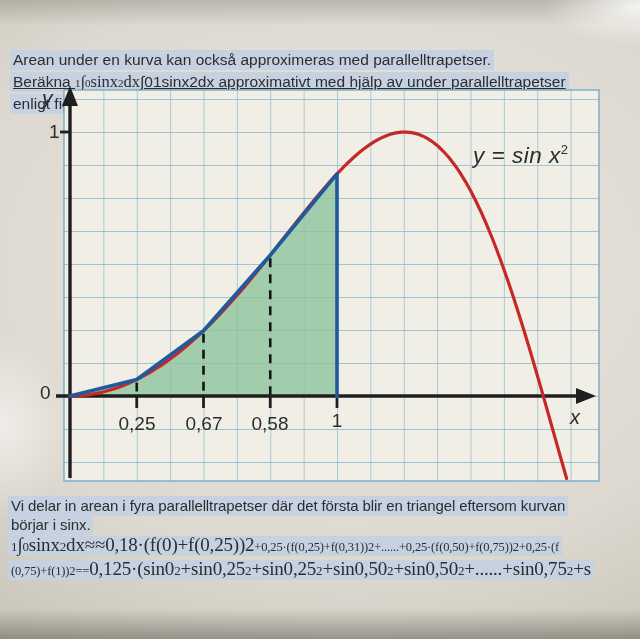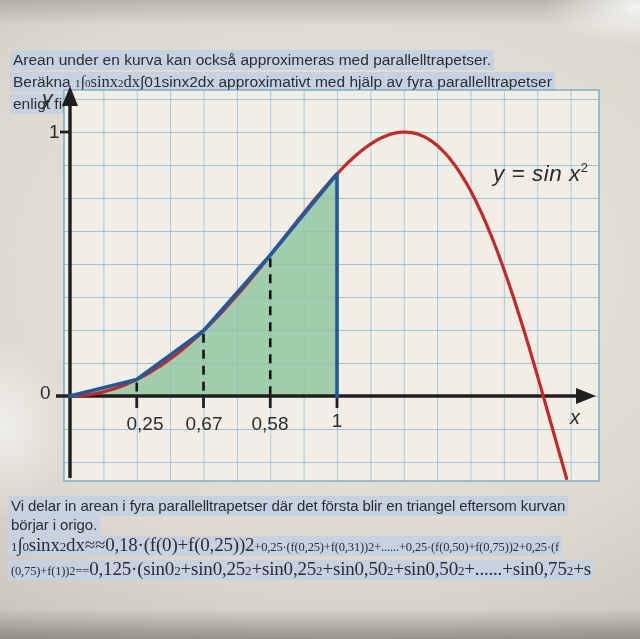--- a/index.html
+++ b/index.html
@@ -12,21 +12,21 @@
       linear-gradient(0deg, rgba(70,64,56,.42), rgba(70,64,56,0) 30px),
       linear-gradient(180deg, rgba(95,90,80,.28), rgba(95,90,80,0) 26px),
       radial-gradient(115% 85% at 55% 42%, #eae7e0 0%, #ddd9d0 55%, #bcb7ab 100%);
   }
   .hl{background:#c6d2e2;padding:1px 3px 2px 3px;-webkit-box-decoration-break:clone;box-decoration-break:clone;}
   .top-text{position:absolute;left:10px;top:6px;width:628px;font-size:15.5px;line-height:1.30;margin-top:44px;}
   .top-text .line{margin-bottom:1px;white-space:nowrap;}
   .sol-text{position:absolute;left:8px;top:497px;width:632px;font-size:15px;line-height:1.18;letter-spacing:-0.1px;}
   .sol-text .line{margin-bottom:1px;white-space:nowrap;}
   
-  .r-sans{font-family:"Liberation Sans",sans-serif;}
+  .r-sans{font-family:"Liberation Sans",sans-serif;text-decoration:underline;}
   .r-m  {font-family:"Liberation Serif",serif;font-size:16.5px;}
   .r-ms {font-family:"Liberation Serif",serif;font-size:11px;}
   .r-sm {font-family:"Liberation Serif",serif;font-size:12.5px;letter-spacing:-0.15px;}
   .r-lg {font-family:"Liberation Serif",serif;font-size:19px;letter-spacing:-0.2px;}
   .r-lgs{font-family:"Liberation Serif",serif;font-size:13px;}
   .r-sl {font-family:"Liberation Sans",sans-serif;font-size:19px;}
   .r-ul {text-decoration:underline;text-decoration-thickness:1.5px;text-underline-offset:3px;}
   .r-wavy{text-decoration:underline wavy #cc4444;text-decoration-thickness:1px;text-underline-offset:2px;}
   
   .graph{position:absolute;left:30px;top:84px;width:596px;height:410px;}
@@ -37,21 +37,21 @@
   .curve-label{font-size:22.5px;font-style:italic;letter-spacing:0.5px;}
   .curve-label sup{font-size:13px;font-style:normal;}
 </style>
 </head>
 <body>
 
 <div class="photo">
 
   <div class="top-text">
     <div class="line"><span class="hl">Arean under en kurva kan också approximeras med parallelltrapetser.</span></div>
-    <div class="line"><span class="hl"><span class="r-sans">Beräkna </span><span class="r-ms">1</span><span class="r-m">∫</span><span class="r-ms">0</span><span class="r-m">sinx</span><span class="r-ms">2</span><span class="r-m">dx</span><span class="r-sans">∫01sinx2dx</span><span class="r-sans"> approximativt med hjälp av fyra parallelltrapetser</span></span></div>
+    <div class="line"><span class="hl"><span class="r-sans">Beräkna </span><span class="r-ms">1</span><span class="r-m">∫</span><span class="r-ms">0</span><span class="r-m">sinx</span><span class="r-ms">2</span><span class="r-m">dx</span><span class="r-sans">∫01sinx2dx</span><span class="r-sans"> approximativt med hjälp av under parallelltrapetser</span></span></div>
     <div class="line"><span class="hl">enligt figuren.</span></div>
   </div>
 
   <div class="graph">
     <svg id="plot" width="596" height="410" viewBox="0 0 596 410">
       <defs>
         <pattern id="grid" width="33.375" height="33" x="6.625" y="15" patternUnits="userSpaceOnUse">
           <path d="M 33.375 0 H 0 V 33" fill="none" stroke="#5fa3c7" stroke-width="1.3" stroke-opacity="0.75"></path>
         </pattern>
       </defs>
@@ -81,28 +81,28 @@
       <g id="dyn-over">
           <path d="M40 312L45.34 311.89L50.68 311.58L56.02 311.05L61.36 310.31L66.7 309.36L72.04 308.2L77.38 306.83L82.72 305.24L88.06 303.45L93.4 301.44L98.74 299.23L104.08 296.8L109.42 294.17L114.76 291.32L120.1 288.27L125.44 285.01L130.78 281.55L136.12 277.88L141.46 274.01L146.8 269.94L152.14 265.67L157.48 261.21L162.82 256.55L168.16 251.71L173.5 246.69L178.84 241.48L184.18 236.1L189.52 230.56L194.86 224.86L200.2 219L205.54 213L210.88 206.86L216.22 200.6L221.56 194.23L226.9 187.75L232.24 181.19L237.58 174.55L242.92 167.85L248.26 161.11L253.6 154.34L258.94 147.56L264.28 140.8L269.62 134.07L274.96 127.39L280.3 120.79L285.64 114.29L290.98 107.92L296.32 101.71L301.66 95.67L307 89.85L312.34 84.27L317.68 78.96L323.02 73.96L328.36 69.29L333.7 65L339.04 61.1L344.38 57.65L349.72 54.67L355.06 52.19L360.4 50.25L365.74 48.9L371.08 48.15L376.42 48.04L381.76 48.6L387.1 49.87L392.44 51.88L397.78 54.64L403.12 58.19L408.46 62.55L413.8 67.74L419.14 73.78L424.48 80.67L429.82 88.44L435.16 97.08L440.5 106.59L445.84 116.97L451.18 128.22L456.52 140.32L461.86 153.24L467.2 166.97L472.54 181.47L477.88 196.7L483.22 212.61L488.56 229.16L493.9 246.28L499.24 263.91L504.58 281.97L509.92 300.39L515.26 319.08L520.6 337.94L525.94 356.87L531.28 375.78L536.62 394.55" fill="none" stroke="#c62828" stroke-width="3.2" stroke-linecap="round"></path>
           <polyline points="40,312 106.75,295.5 173.5,246.69 240.25,171.21 307,89.84" fill="none" stroke="#1d5a9e" stroke-width="3.6" stroke-linejoin="round" stroke-linecap="round"></polyline>
           <line x1="307" y1="89.84" x2="307" y2="314" stroke="#1d5a9e" stroke-width="3.6"></line>
         </g>
     </svg>
 
     <div class="glabel it" style="left:12px;top:2px;">y</div>
     <div class="glabel" style="left:19px;top:37px;">1</div>
     <div class="glabel" style="left:10px;top:298px;">0</div>
-    <div class="glabel xt" style="left:93px;top:329px;">0,25</div>
+    <div class="glabel xt" style="left:85px;top:329px;">0,25</div>
     <div class="glabel xt" style="left:152px;top:329px;">0,67</div>
     <div class="glabel xt" style="left:218px;top:329px;">0,58</div>
     <div class="glabel xt" style="left:285px;top:326px;">1</div>
     <div class="glabel it" style="left:540px;top:322px;font-size:20px;">x</div>
-    <div class="glabel curve-label" style="left:443px;top:76px;padding-left:20px;"><span>y = sin x</span><sup>2</sup></div>
+    <div class="glabel curve-label" style="left:443px;top:58px;"><span>y = sin x</span><sup>2</sup></div>
   </div>
 
   <div class="sol-text">
     <div class="line"><span class="hl">Vi delar in arean i fyra parallelltrapetser där det första blir en triangel eftersom kurvan</span></div>
-    <div class="line"><span class="hl">börjar i origo.</span></div>
+    <div class="line"><span class="hl">börjar i sinx.</span></div>
     <div class="line"><span class="hl"><span class="r-lgs">1</span><span class="r-lg">∫</span><span class="r-lgs">0</span><span class="r-lg">sinx</span><span class="r-lgs">2</span><span class="r-lg">dx≈≈0,18·(f(0)+f(0,25))2</span><span class="r-sm">+0,25·(f(0,25)+f(0,31))2+......+0,25·(f(0,50)+f(0,75))2+0,25·(f</span></span></div>
     <div class="line"><span class="hl"><span class="r-sm">(0,75)+f(1))2==</span><span class="r-lg">0,125·(sin0</span><span class="r-lgs">2</span><span class="r-lg">+sin0,25</span><span class="r-lgs">2</span><span class="r-lg">+sin0,25</span><span class="r-lgs">2</span><span class="r-lg">+sin0,50</span><span class="r-lgs">2</span><span class="r-lg">+sin0,50</span><span class="r-lgs">2</span><span class="r-lg">+......+sin0,75</span><span class="r-lgs">2</span><span class="r-lg">+s</span></span></div>
   </div>
 
 </div>
 
 </body></html>

